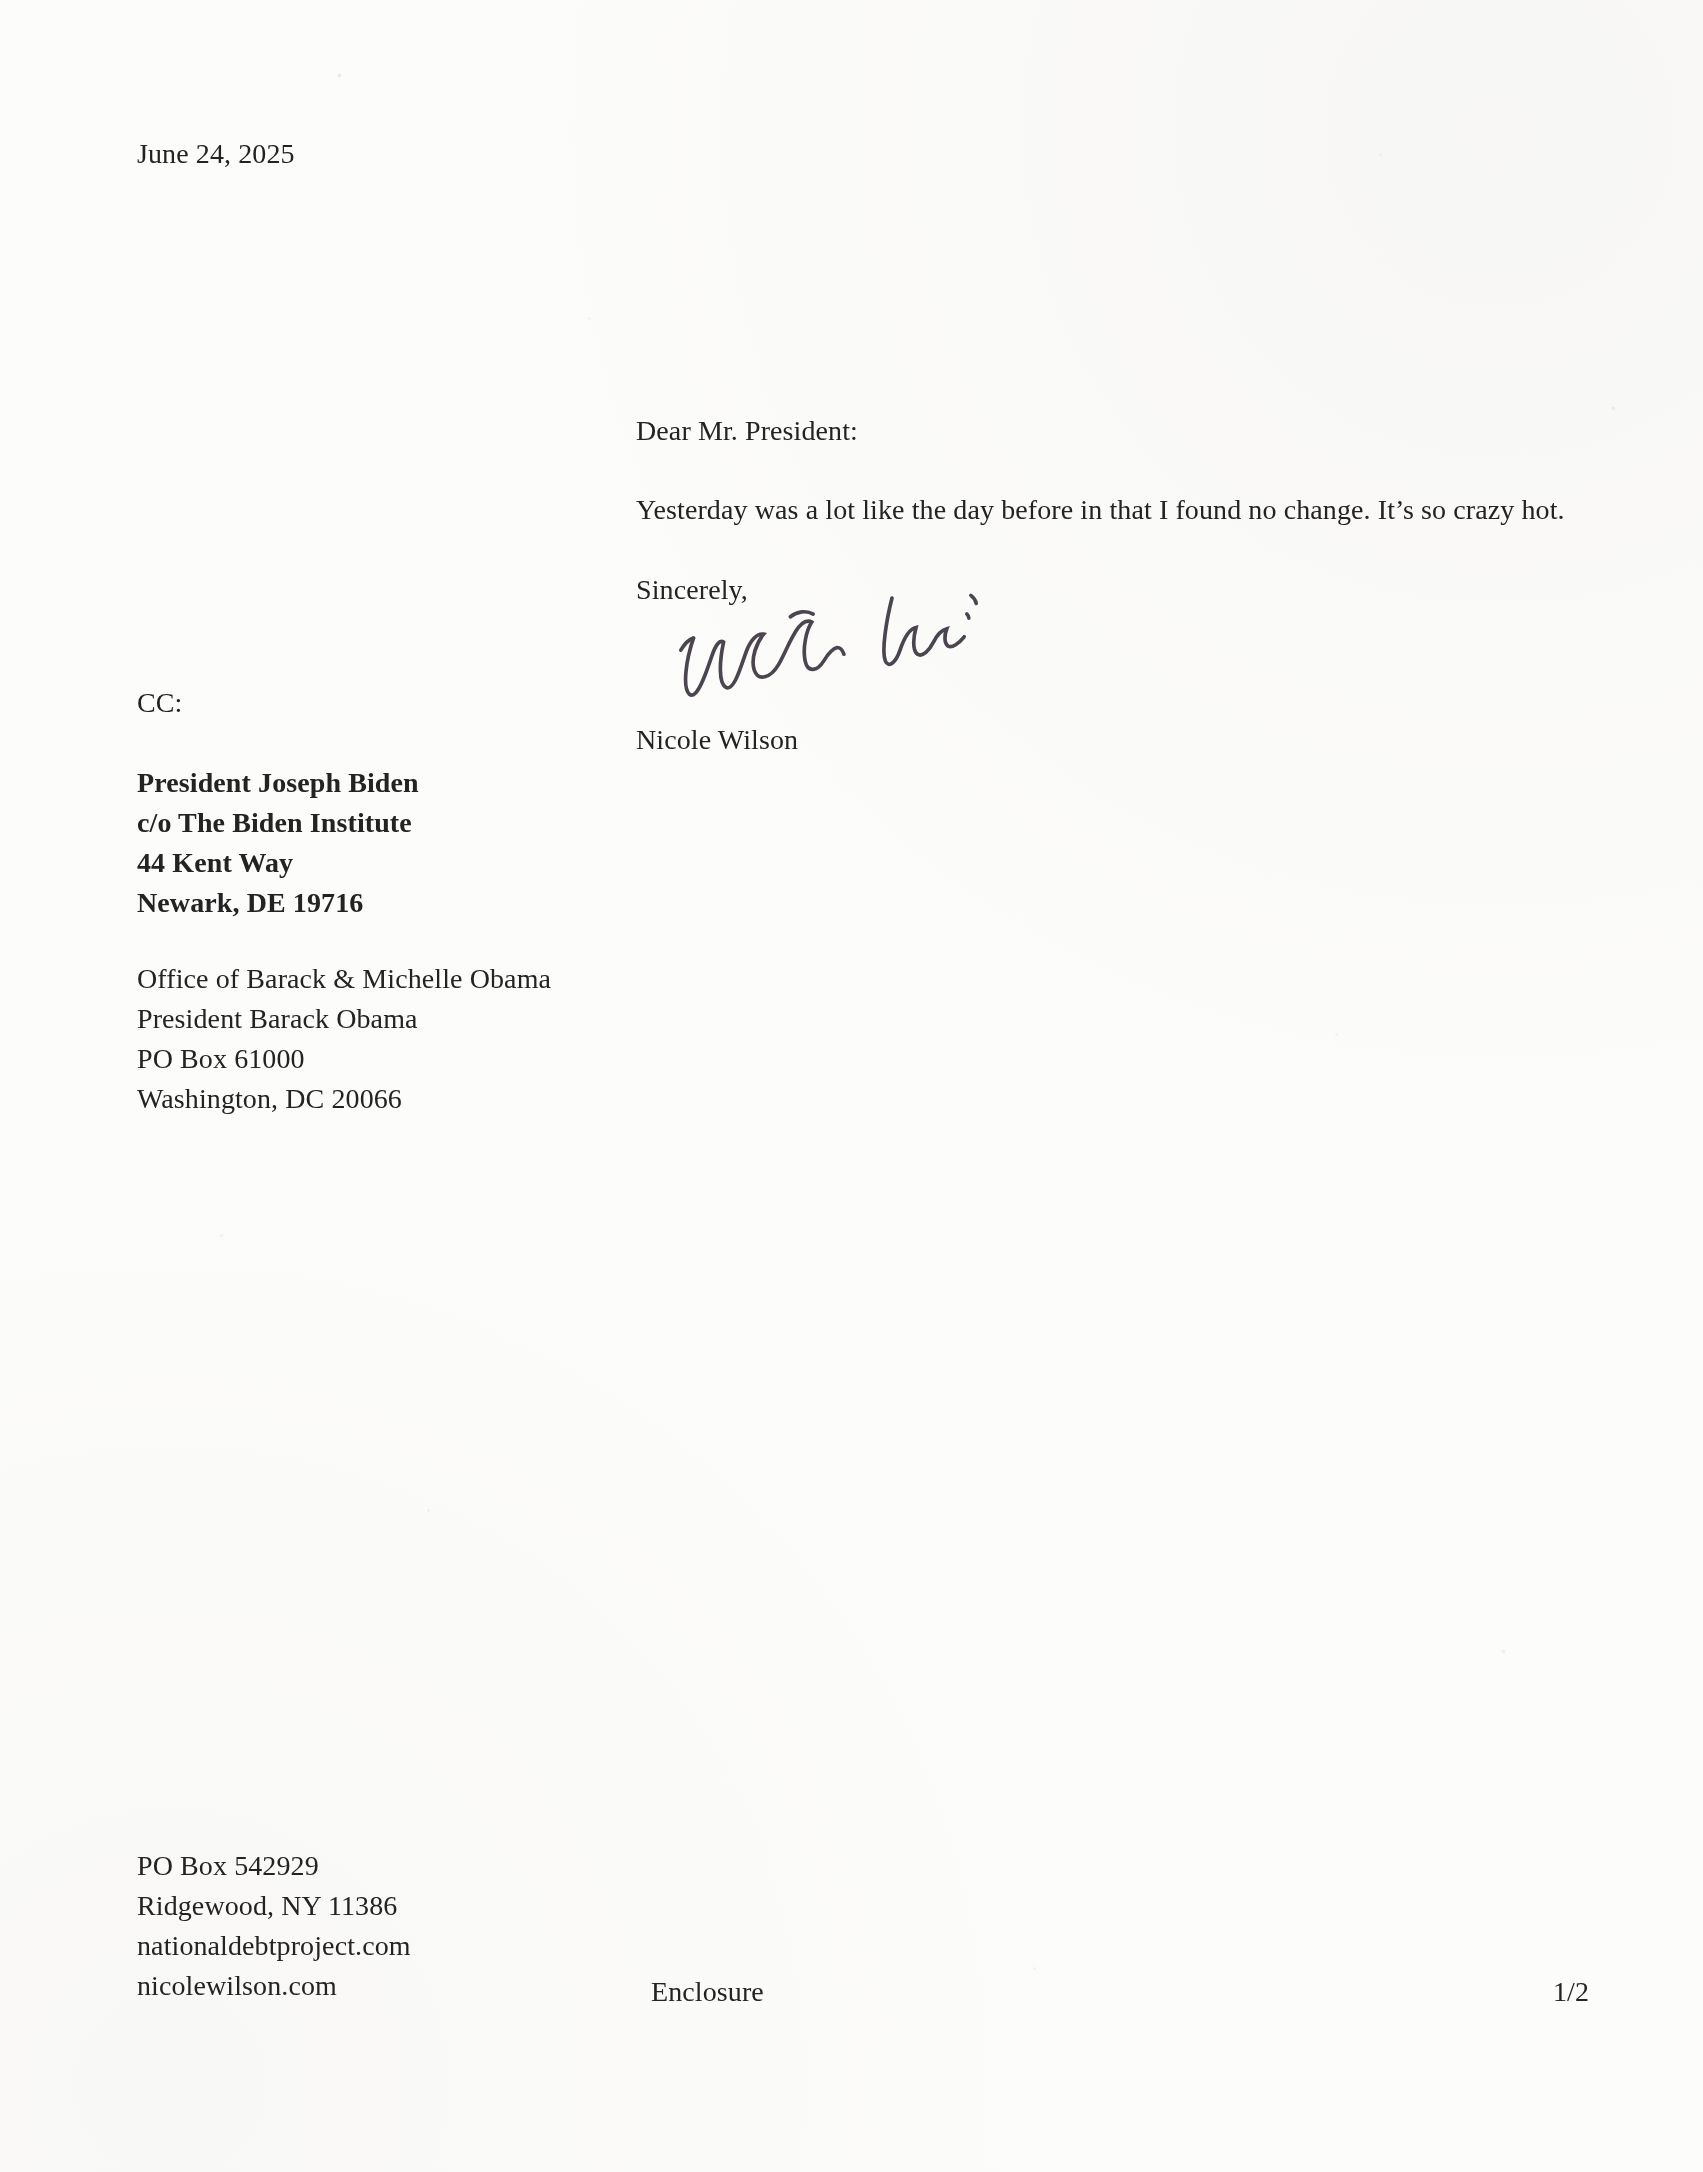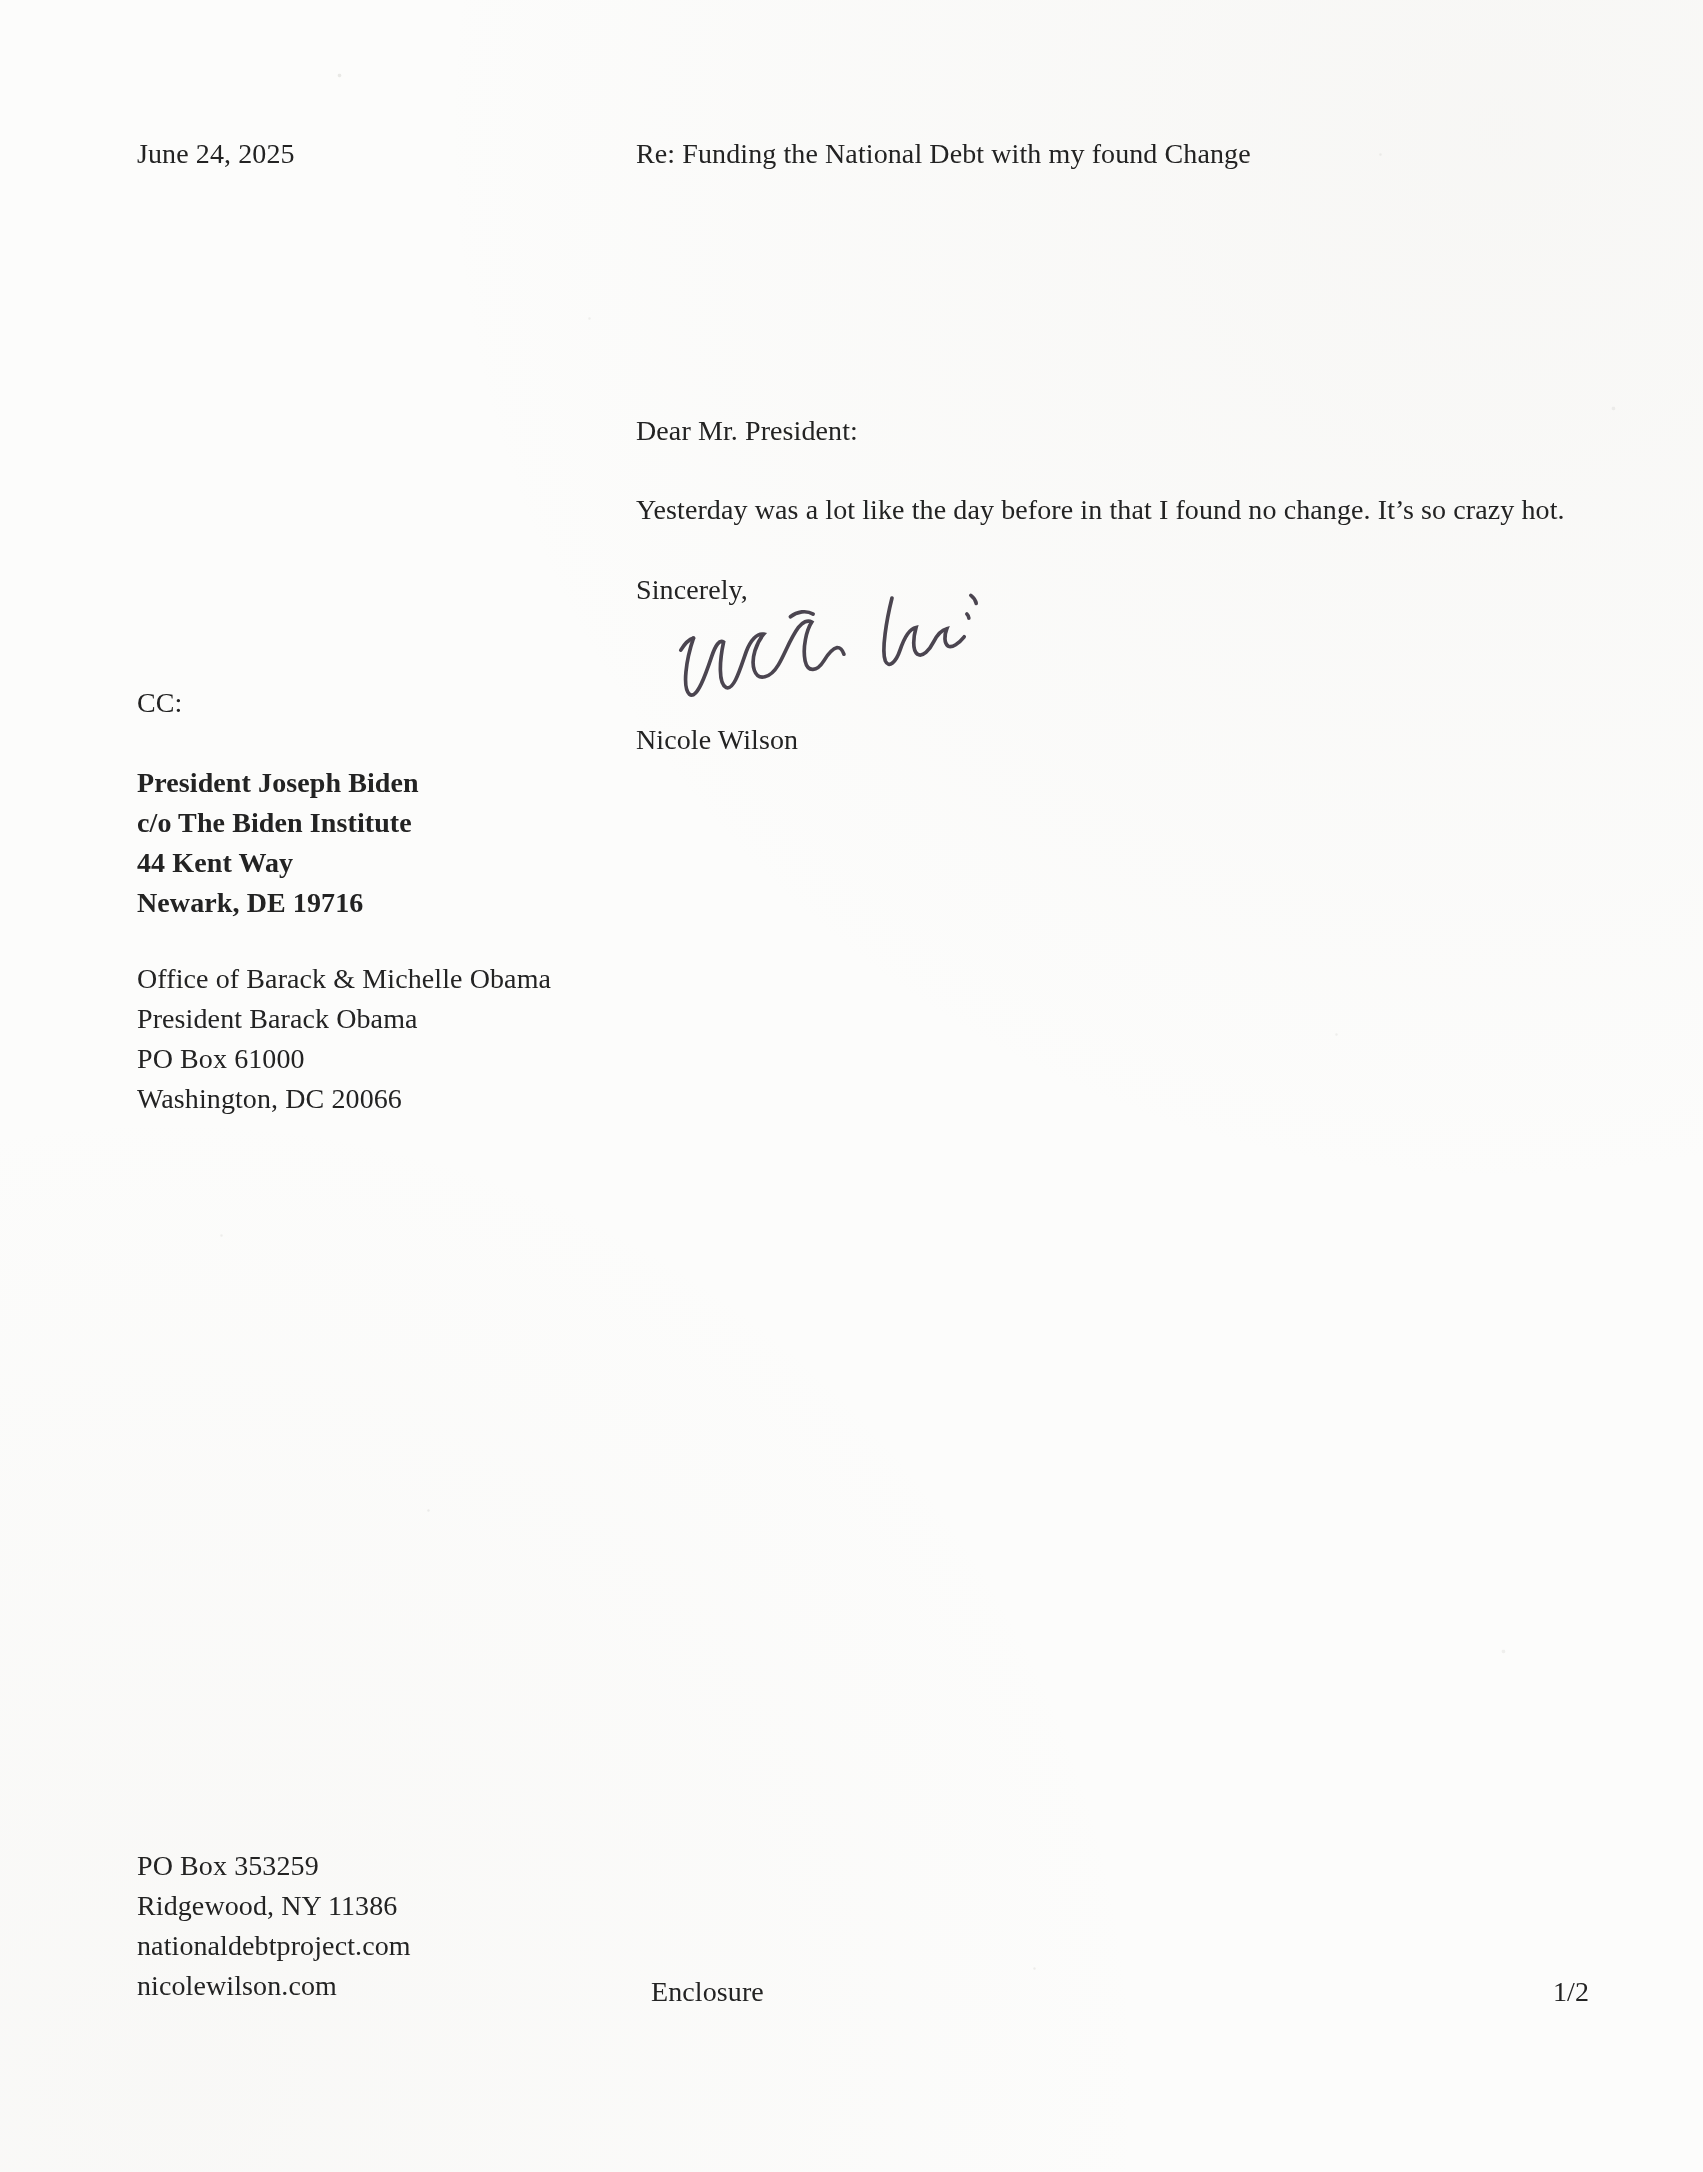--- a/index.html
+++ b/index.html
@@ -55,21 +55,20 @@
       1380px 154px 0 0.7px rgba(150,148,140,0.13);
   }
 </style>
 </head>
 <body>
 
 <div class="page">
 
   <span class="abs date line">June 24, 2025</span>
 
-  <span class="abs subject line">Re: Funding the National Debt with my found Change</span>
 
 
   <span class="abs cc-label line">CC:</span>
 
   <div class="abs cc-1">
     <span class="line">President Joseph Biden</span>
     <span class="line">c/o The Biden Institute</span>
     <span class="line">44 Kent Way</span>
     <span class="line">Newark, DE 19716</span>
   </div>
@@ -106,21 +105,21 @@
 
       <path d="M442,42 C444,44 445,46 445,48"></path>
 
       <path d="M448,14 C452,17 455,21 456,26"></path>
     </g>
   </svg>
 
   <span class="abs sig-name line">Nicole Wilson</span>
 
   <div class="abs sender">
-    <span class="line">PO Box 353259</span>
+    <span class="line">PO Box 542929</span>
     <span class="line">Ridgewood, NY 11386</span>
     <span class="line">nationaldebtproject.com</span>
     <span class="line">nicolewilson.com</span>
   </div>
 
   <span class="abs enclosure line">Enclosure</span>
 
   <span class="abs page-number line">1/2</span>
 
   <div class="abs speckles"></div>

